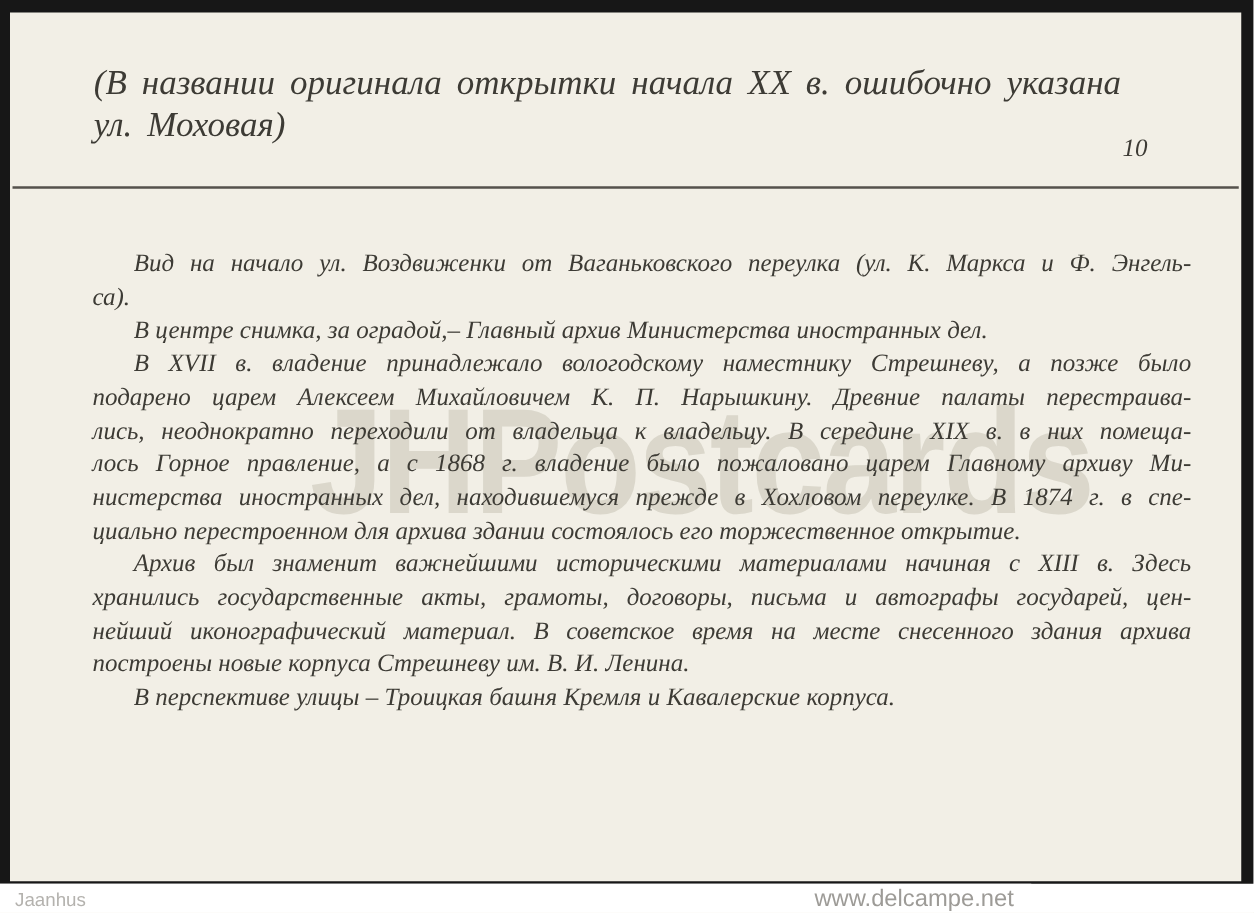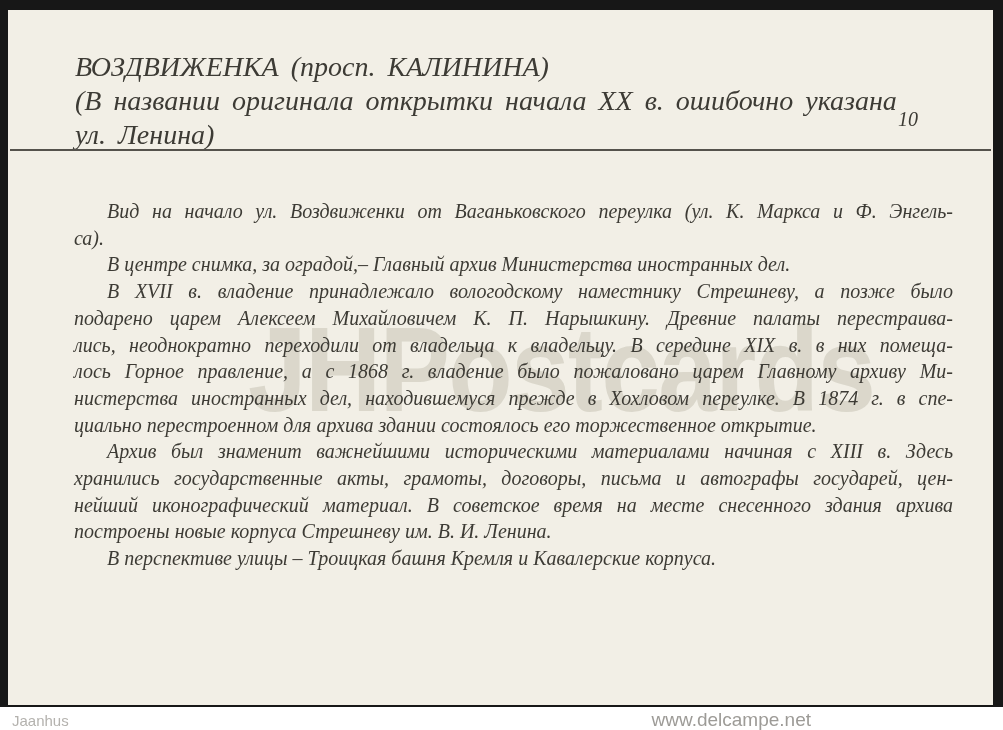--- a/index.html
+++ b/index.html
@@ -83,23 +83,22 @@
 
 <div class="stage">
 
   <div class="frame"></div>
 
   <div class="paper">
 
     <div class="watermark">JHPostcards</div>
 
     <div class="header">
-      <div class="title-line">ВОЗДВИЖЕНКА (просп. КАЛИНИНА)</div>
       <div class="title-line">(В названии оригинала открытки начала XX в. ошибочно указана</div>
-      <div class="title-line">ул. Ленина)</div>
+      <div class="title-line">ул. Моховая)</div>
     </div>
 
     <div class="page-number">10</div>
 
     <div class="rule"></div>
 
     <div class="body-block">
         <div class="line indent">Вид на начало ул. Воздвиженки от Ваганьковского переулка (ул. К. Маркса и Ф. Энгель-</div>
         <div class="line last">са).</div>
         <div class="line indent last">В центре снимка, за оградой,– Главный архив Министерства иностранных дел.</div>

